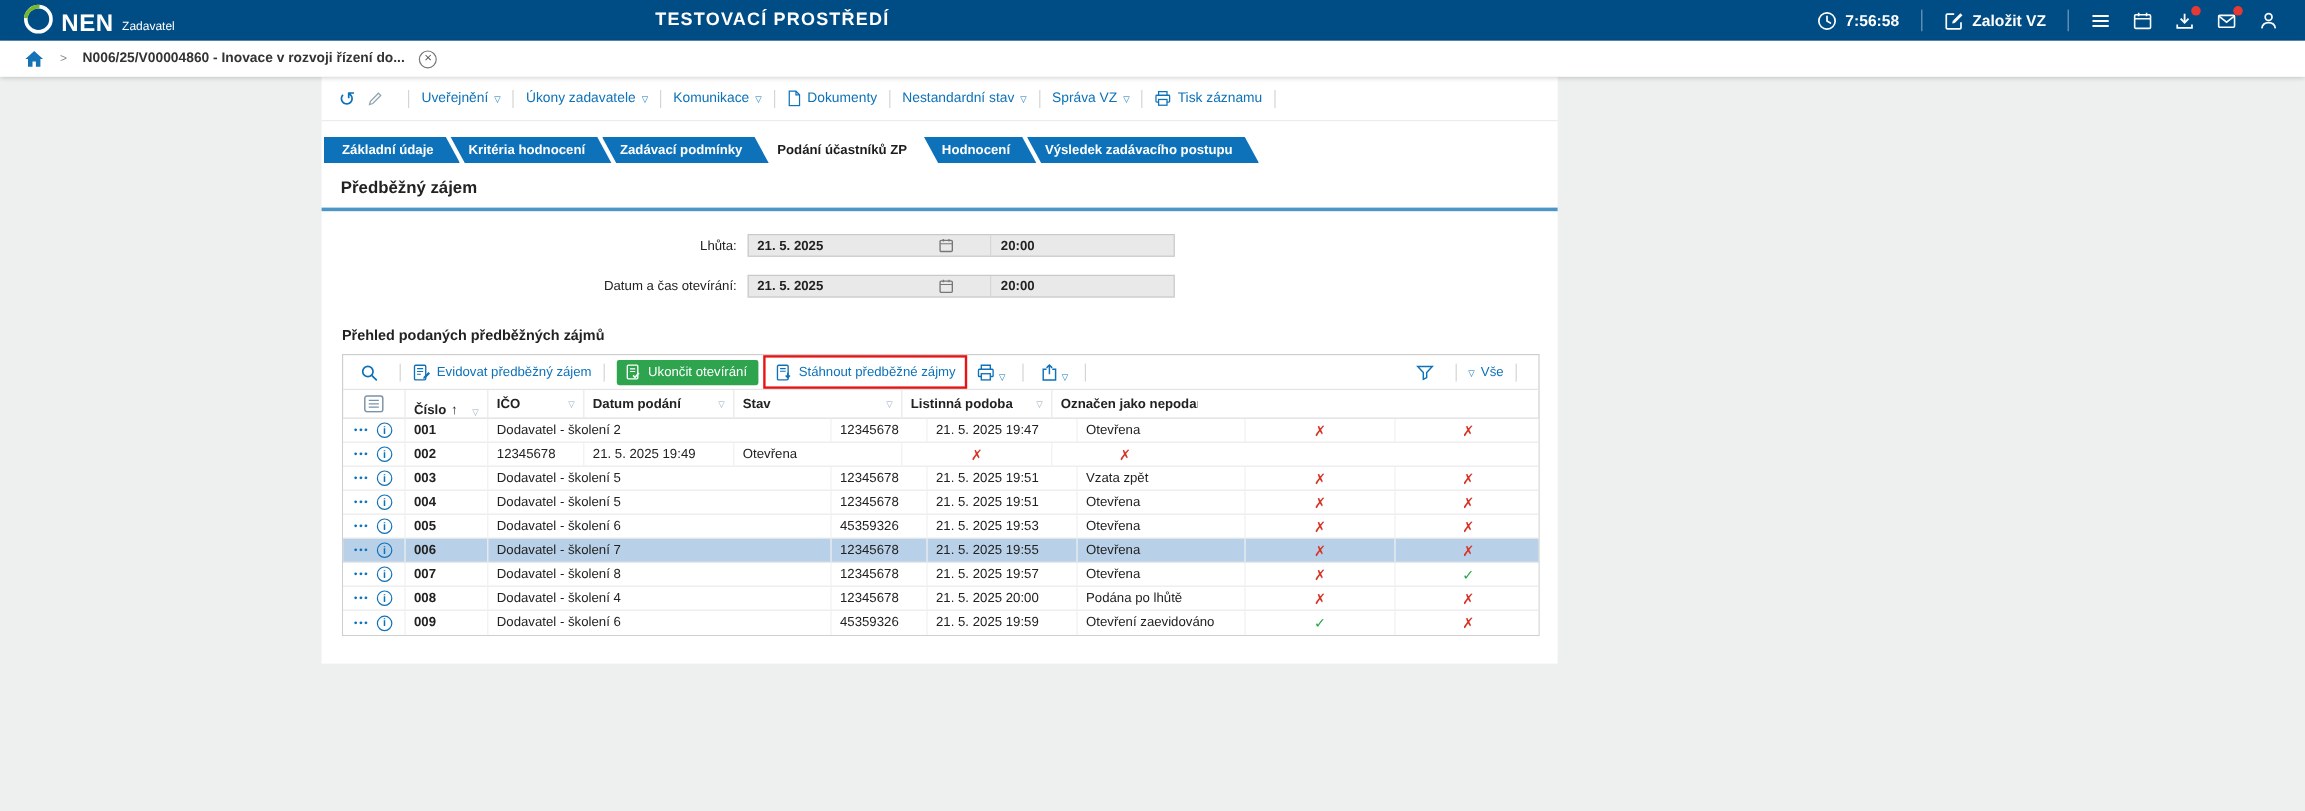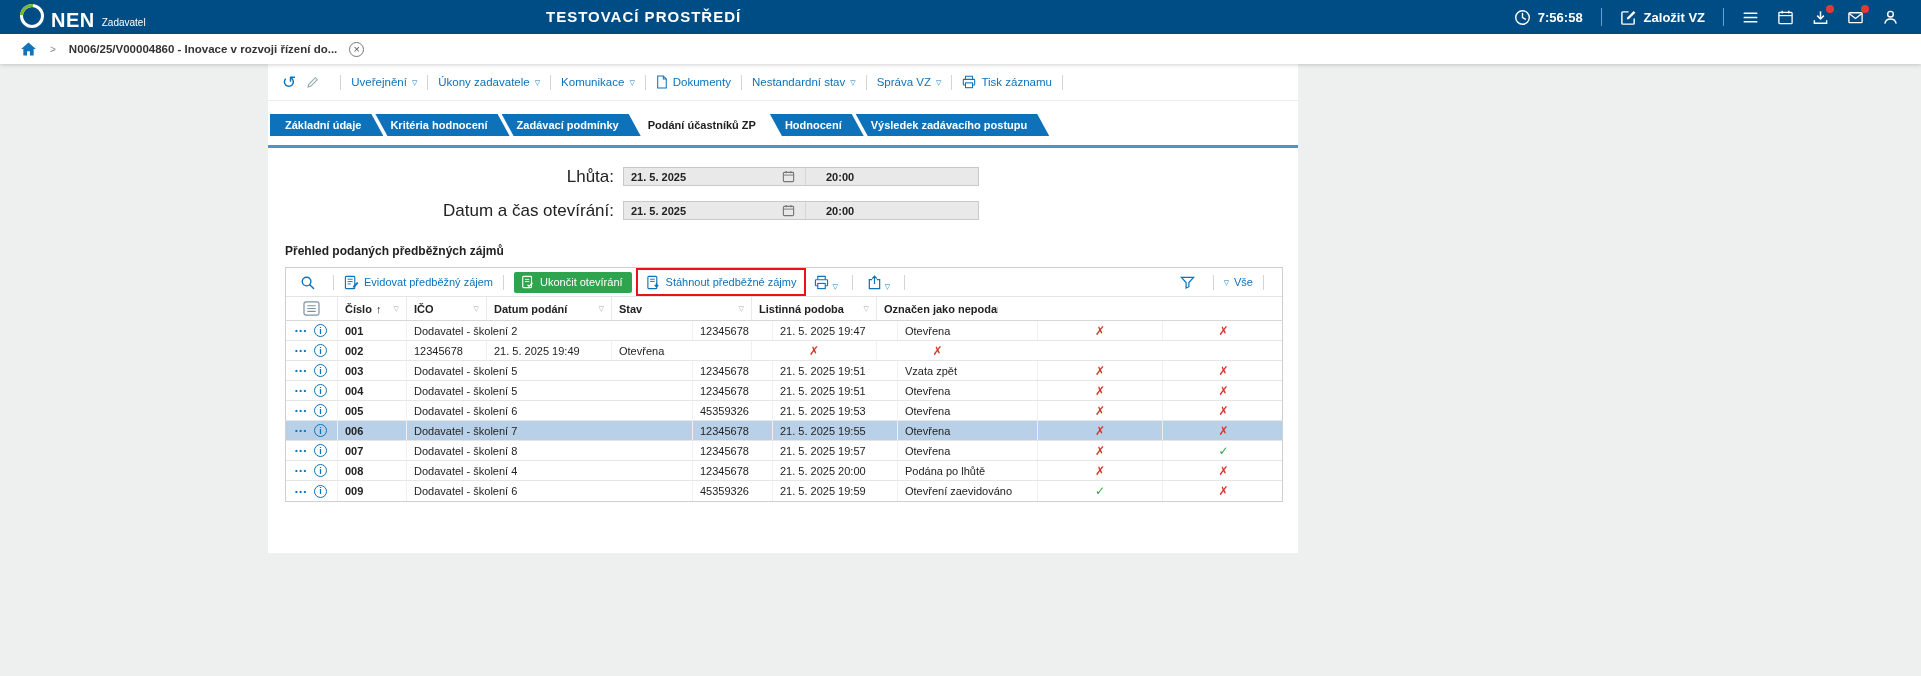--- a/index.html
+++ b/index.html
@@ -54,25 +54,25 @@
   .tab + .tab { margin-left:-8px; }
   .tab.first { clip-path:polygon(0 0, calc(100% - 12px) 0, 100% 100%, 0 100%); }
   .tab.active { background:#fff; color:#1c1c1c; }
 
   .section-title { margin:12px 0 0 16px; font-size:14px; font-weight:bold; color:#222; }
   .section-underline { height:3px; background:#4d94c7; margin-top:9px; }
 
   
   .form-area { margin-top:19px; }
   .form-row { display:flex; align-items:center; height:19px; margin-bottom:15px; }
-  .f-label { width:355px; text-align:right; padding-right:9px; font-size:17px; color:#222; }
+  .f-label { width:355px; text-align:right; padding-right:9px; font-size:11px; color:#222; }
   .field-group { display:flex; align-items:center; width:356px; height:19px; background:#e9e9e9; border:1px solid #c9c9c9; cursor:default; }
   .fg-date { flex:0 0 158px; padding-left:7px; font-size:11px; font-weight:bold; color:#222; }
   .fg-cal { flex:0 0 auto; margin-right:10px; }
-  .fg-time { flex:1; border-left:1px solid #d6d6d6; height:100%; display:flex; align-items:center; padding-left:20px; font-size:11px; font-weight:bold; }
+  .fg-time { flex:1; border-left:1px solid #d6d6d6; height:100%; display:flex; align-items:center; padding-left:8px; font-size:11px; font-weight:bold;margin-left:20px; }
 
   .list-title { margin:24px 0 9px 17px; font-size:12px; font-weight:bold; }
 
   
   .grid { margin-left:17px; width:998px; border:1px solid #cfcfcf; background:#fff; }
   .grid-toolbar { height:28px; display:flex; align-items:center; padding:0 8px; }
   .gt-action { display:flex; align-items:center; gap:5px; color:#0d72b9; font-size:11px; white-space:nowrap; cursor:pointer; }
   .btn-green { display:flex; align-items:center; gap:5px; background:#2ea44f; color:#fff; font-size:11px;
     padding:3px 9px 4px 7px; border-radius:2px; border:none; cursor:pointer; white-space:nowrap; }
   .annot { border:2px solid #e81414; align-self:stretch; display:flex; align-items:center; padding:0 8px; margin:0 4px; }
@@ -80,21 +80,21 @@
   .icon-dd { display:flex; align-items:flex-end; gap:3px; cursor:pointer; margin:0 4px; }
 
   .grid-head { display:flex; height:25px; border-top:1px solid #e4e4e4; border-bottom:1px solid #d8d8d8;
     font-size:11px; font-weight:bold; color:#222; align-items:stretch; }
   .th { display:flex; align-items:center; padding:0 7px; border-right:1px solid #e9e9e9; cursor:pointer; overflow:hidden; white-space:nowrap; }
   .flt { margin-left:auto; color:#9aacbc; font-size:7px; padding-left:4px; cursor:pointer; }
   .sort-arrow { font-size:11px; margin-left:4px; color:#222; }
   .th-icon { justify-content:center; cursor:pointer; }
 
   .c-actions  { flex:0 0 52px; }
-  .c-cislo    { flex:0 0 69px; }
+  .c-cislo    { flex:0 0 69px;align-items:flex-end; }
   .c-nazev    { flex:0 0 286px; }
   .c-ico      { flex:0 0 80px; }
   .c-datum    { flex:0 0 125px; }
   .c-stav     { flex:0 0 140px; }
   .c-listinna { flex:0 0 125px; }
   .c-nepodany { flex:0 0 121px; border-right:none !important; }
 
   .tr { display:flex; height:20px; border-bottom:1px solid #e6e6e6; font-size:11px; background:#fff; align-items:stretch; }
   .tr:last-child { border-bottom:none; }
   .tr.selected { background:#b9d1e8; }
@@ -236,20 +236,21 @@
 
   <div class="tabs">
     <div class="tab first"><span>Základní údaje</span></div>
     <div class="tab"><span>Kritéria hodnocení</span></div>
     <div class="tab"><span>Zadávací podmínky</span></div>
     <div class="tab active"><span>Podání účastníků ZP</span></div>
     <div class="tab"><span>Hodnocení</span></div>
     <div class="tab"><span>Výsledek zadávacího postupu</span></div>
   </div>
 
+  <div class="section-title">Předběžný zájem</div>
   <div class="section-underline"></div>
 
   <div class="form-area">
     <div class="form-row">
       <span class="f-label">Lhůta:</span>
       <div class="field-group">
         <span class="fg-date">21. 5. 2025</span>
         <span class="fg-cal">
           <svg width="13" height="13" viewBox="0 0 14 14">
               <rect x="1.5" y="2.5" width="11" height="10" rx="1" fill="none" stroke="#777" stroke-width="1.2"></rect>

